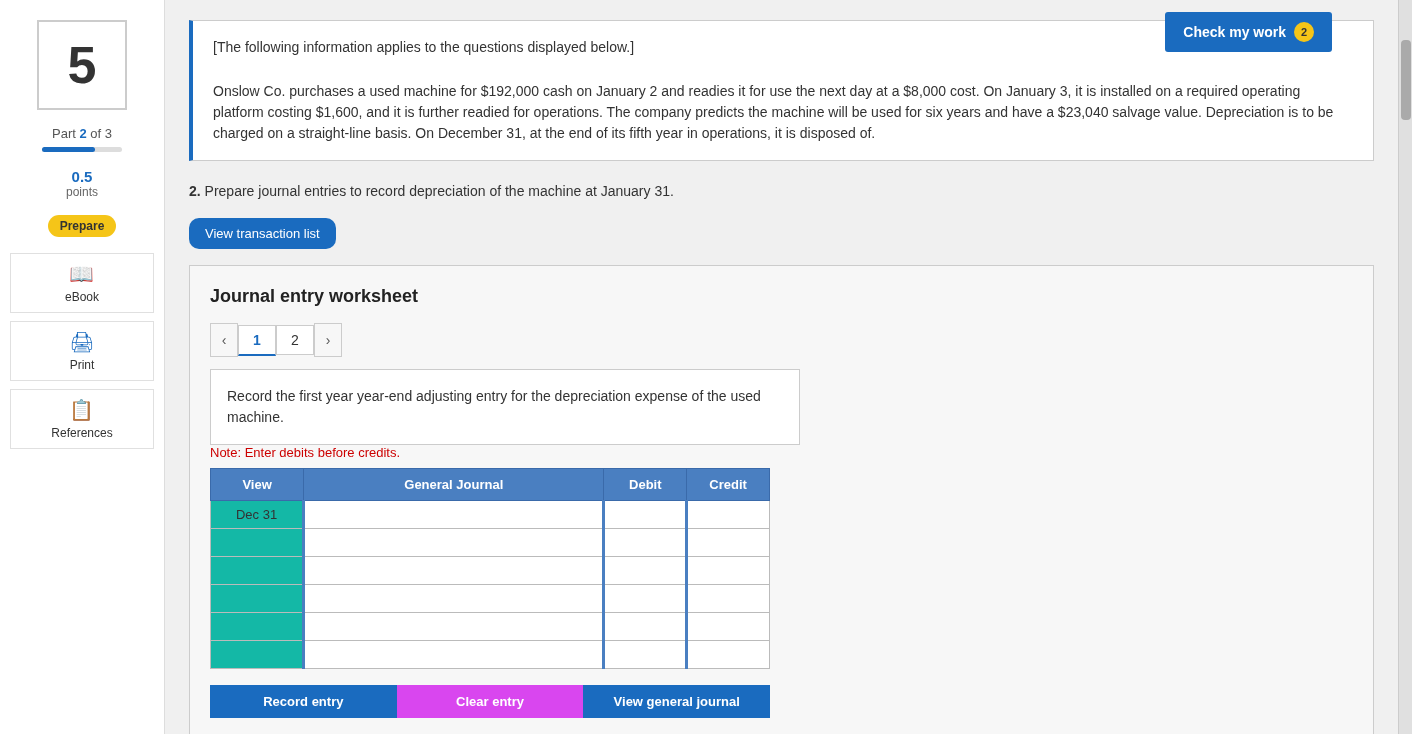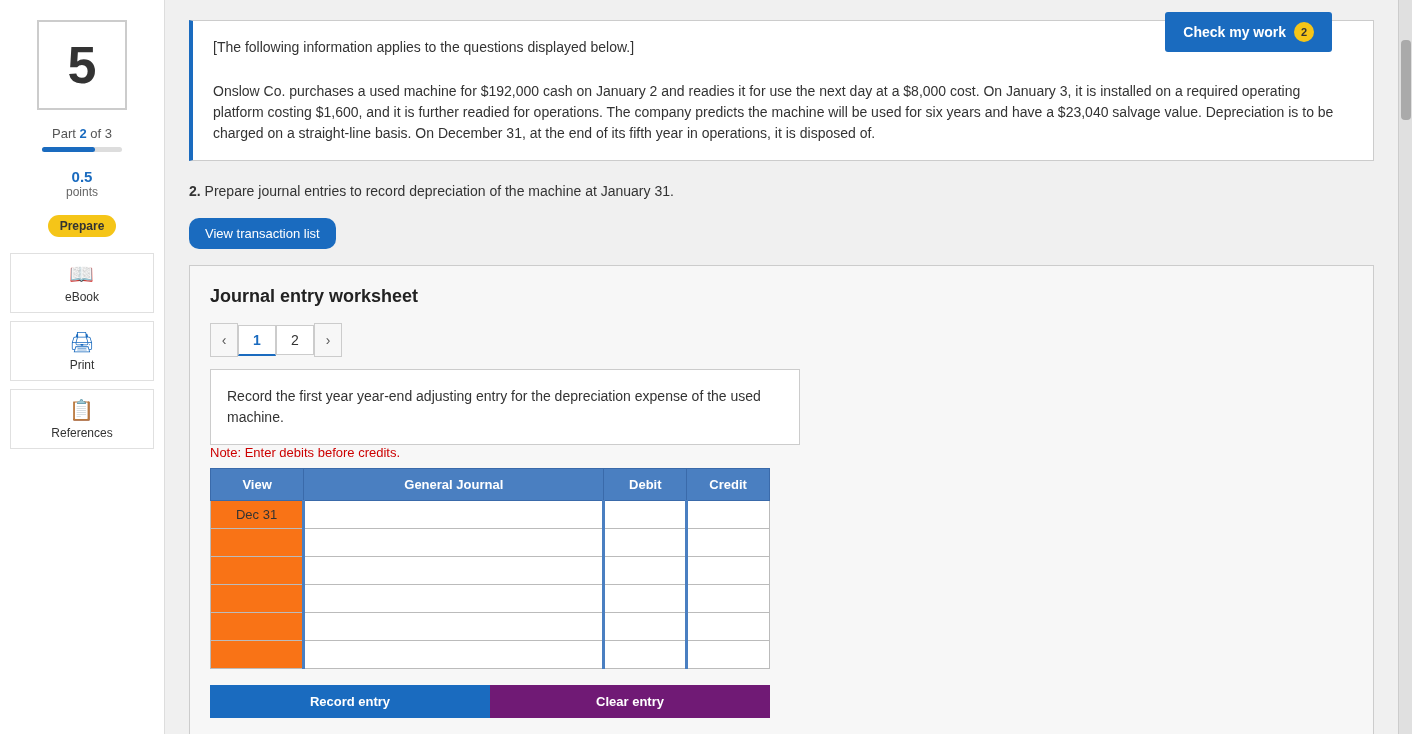--- a/index.html
+++ b/index.html
@@ -237,21 +237,21 @@
       border: none;
       padding: 4px 6px;
       font-size: 13px;
       outline: none;
       background: #fff;
     }
     .journal-table tbody tr td.date-cell {
       text-align: center;
       padding: 4px;
       font-size: 13px;
-      background: #f97316;
+      background: #14b8a6;
     }
     .journal-table tbody tr td.journal-entry-cell {
       border-left: 3px solid #4a7fc1;
     }
     .journal-table tbody tr td.debit-cell {
       border-left: 3px solid #4a7fc1;
     }
     .journal-table tbody tr td.credit-cell {
       border-left: 3px solid #4a7fc1;
     }
@@ -265,21 +265,21 @@
       flex: 1;
       padding: 9px 10px;
       font-size: 13px;
       font-weight: bold;
       color: #fff;
       border: none;
       cursor: pointer;
       text-align: center;
     }
     .btn-record { background: #1a6bbf; }
-    .btn-clear { background: #701a75; }
+    .btn-clear { background: #d946ef; }
     .btn-view-general { background: #1a6bbf; }
     
     .check-work-btn {
       position: fixed;
       top: 12px;
       right: 80px;
       background: #1a6bbf;
       color: #fff;
       border: none;
       padding: 10px 18px;
@@ -442,20 +442,21 @@
             <td class="journal-entry-cell"><input type="text" style=""></td>
             <td class="debit-cell"><input type="text" style=""></td>
             <td class="credit-cell"><input type="text" style=""></td>
           </tr>
         </tbody>
       </table>
 
       <div class="buttons-row">
         <button class="action-btn btn-record">Record entry</button>
         <button class="action-btn btn-clear">Clear entry</button>
+        <button class="action-btn btn-view-general">View general journal</button>
       </div>
     </div>
 
   </main>
 
   <div class="scrollbar-area">
     <div class="scrollbar-thumb"></div>
   </div>
 </div>
 

